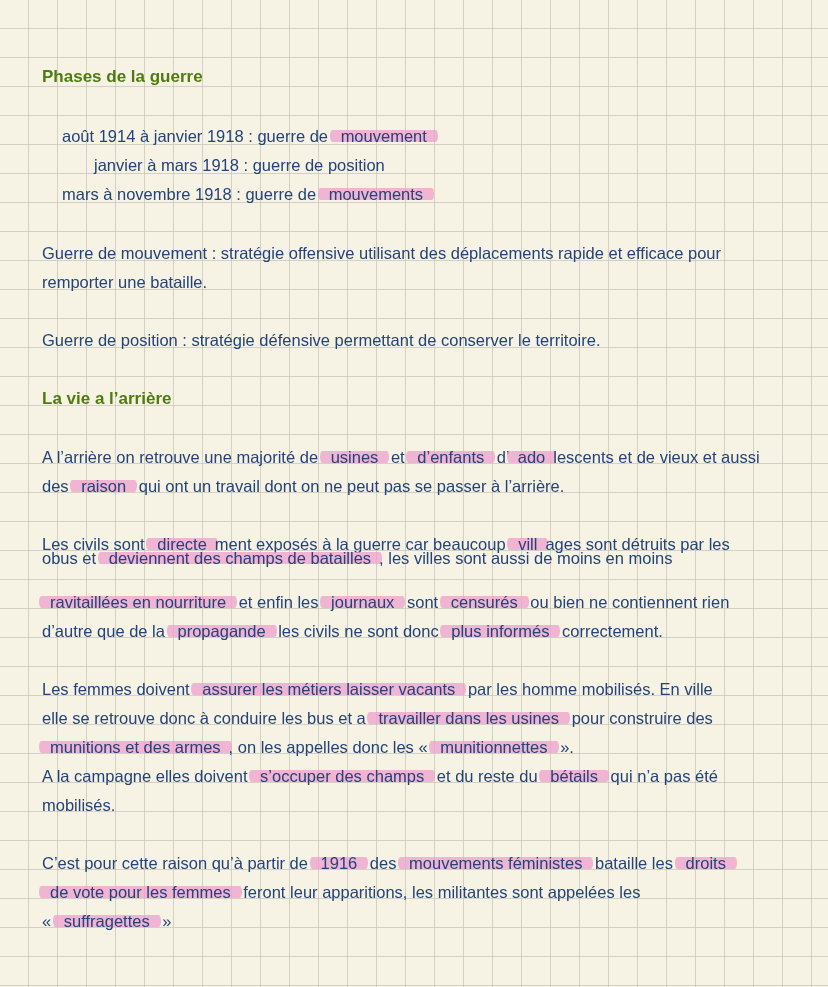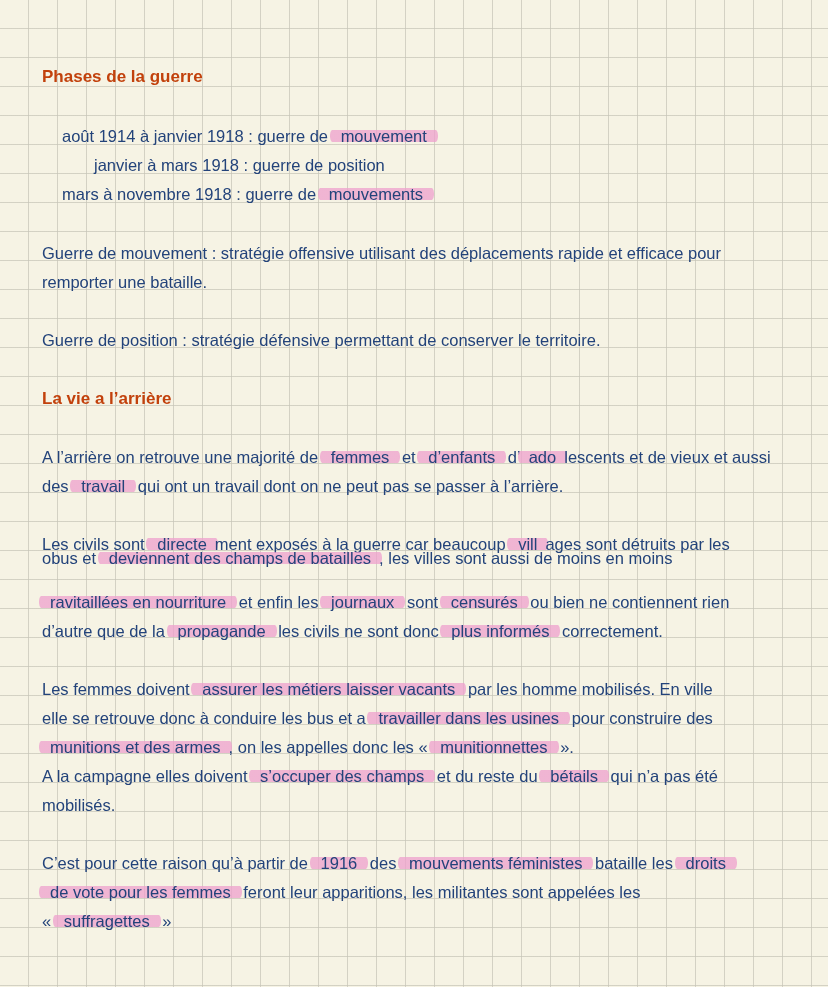--- a/index.html
+++ b/index.html
@@ -24,21 +24,21 @@
       position: absolute;
       left: 42px;
       top: 0;
       width: 760px;
     }
     .heading {
       position: absolute;
       left: 0;
       font-weight: bold;
       font-size: 17px;
-      color: #c2410c;
+      color: #4d7c0f;
       white-space: nowrap;
     }
     .line {
       position: absolute;
       font-size: 16.5px;
       white-space: nowrap;
       line-height: 29px;
       height: 29px;
     }
     .indent { left: 20px; }
@@ -60,22 +60,22 @@
   <div class="line indent" style="top:122px;"><span>août 1914 à janvier 1918 : guerre de </span><span class="hl">mouvement</span></div>
   <div class="line indent" style="top:151px;margin-left:32px;"><span>janvier à mars 1918 : guerre de position</span></div>
   <div class="line indent" style="top:180px;"><span>mars à novembre 1918 : guerre de </span><span class="hl">mouvements</span></div>
 
   <div class="line flush" style="top:239px;">Guerre de mouvement : stratégie offensive utilisant des déplacements rapide et efficace pour</div>
   <div class="line flush" style="top:268px;">remporter une bataille.</div>
   <div class="line flush" style="top:326px;">Guerre de position : stratégie défensive permettant de conserver le territoire.</div>
 
   <div class="heading" style="top:389px;text-align:center;">La vie a l’arrière</div>
 
-  <div class="line flush" style="top:443px;"><span>A l’arrière on retrouve une majorité de </span><span class="hl">femmes</span><span> et </span><span class="hl">d’enfants</span><span> d’</span><span class="hl">ado</span><span>lescents et de vieux et aussi</span></div>
-  <div class="line flush" style="top:472px;"><span>des </span><span class="hl">travail</span><span> qui ont un travail dont on ne peut pas se passer à l’arrière.</span></div>
+  <div class="line flush" style="top:443px;"><span>A l’arrière on retrouve une majorité de </span><span class="hl">usines</span><span> et </span><span class="hl">d’enfants</span><span> d’</span><span class="hl">ado</span><span>lescents et de vieux et aussi</span></div>
+  <div class="line flush" style="top:472px;"><span>des </span><span class="hl">raison</span><span> qui ont un travail dont on ne peut pas se passer à l’arrière.</span></div>
 
   <div class="line flush" style="top:530px;"><span>Les civils sont </span><span class="hl">directe</span><span>ment exposés à la guerre car beaucoup </span><span class="hl">vill</span><span>ages sont détruits par les</span></div>
   <div class="line flush" style="top:544px;"><span>obus et </span><span class="hl">deviennent des champs de batailles</span><span>, les villes sont aussi de moins en moins</span></div>
   <div class="line flush" style="top:588px;"><span class="hl">ravitaillées en nourriture</span><span> et enfin les </span><span class="hl">journaux</span><span> sont </span><span class="hl">censurés</span><span> ou bien ne contiennent rien</span></div>
   <div class="line flush" style="top:617px;"><span>d’autre que de la </span><span class="hl">propagande</span><span> les civils ne sont donc </span><span class="hl">plus informés</span><span> correctement.</span></div>
 
   <div class="line flush" style="top:675px;"><span>Les femmes doivent </span><span class="hl">assurer les métiers laisser vacants</span><span> par les homme mobilisés. En ville</span></div>
   <div class="line flush" style="top:704px;"><span>elle se retrouve donc à conduire les bus et a </span><span class="hl">travailler dans les usines</span><span> pour construire des</span></div>
   <div class="line flush" style="top:733px;"><span class="hl">munitions et des armes</span><span>, on les appelles donc les « </span><span class="hl">munitionnettes</span><span> ».</span></div>
   <div class="line flush" style="top:762px;"><span>A la campagne elles doivent </span><span class="hl">s’occuper des champs</span><span> et du reste du </span><span class="hl">bétails</span><span> qui n’a pas été</span></div>

